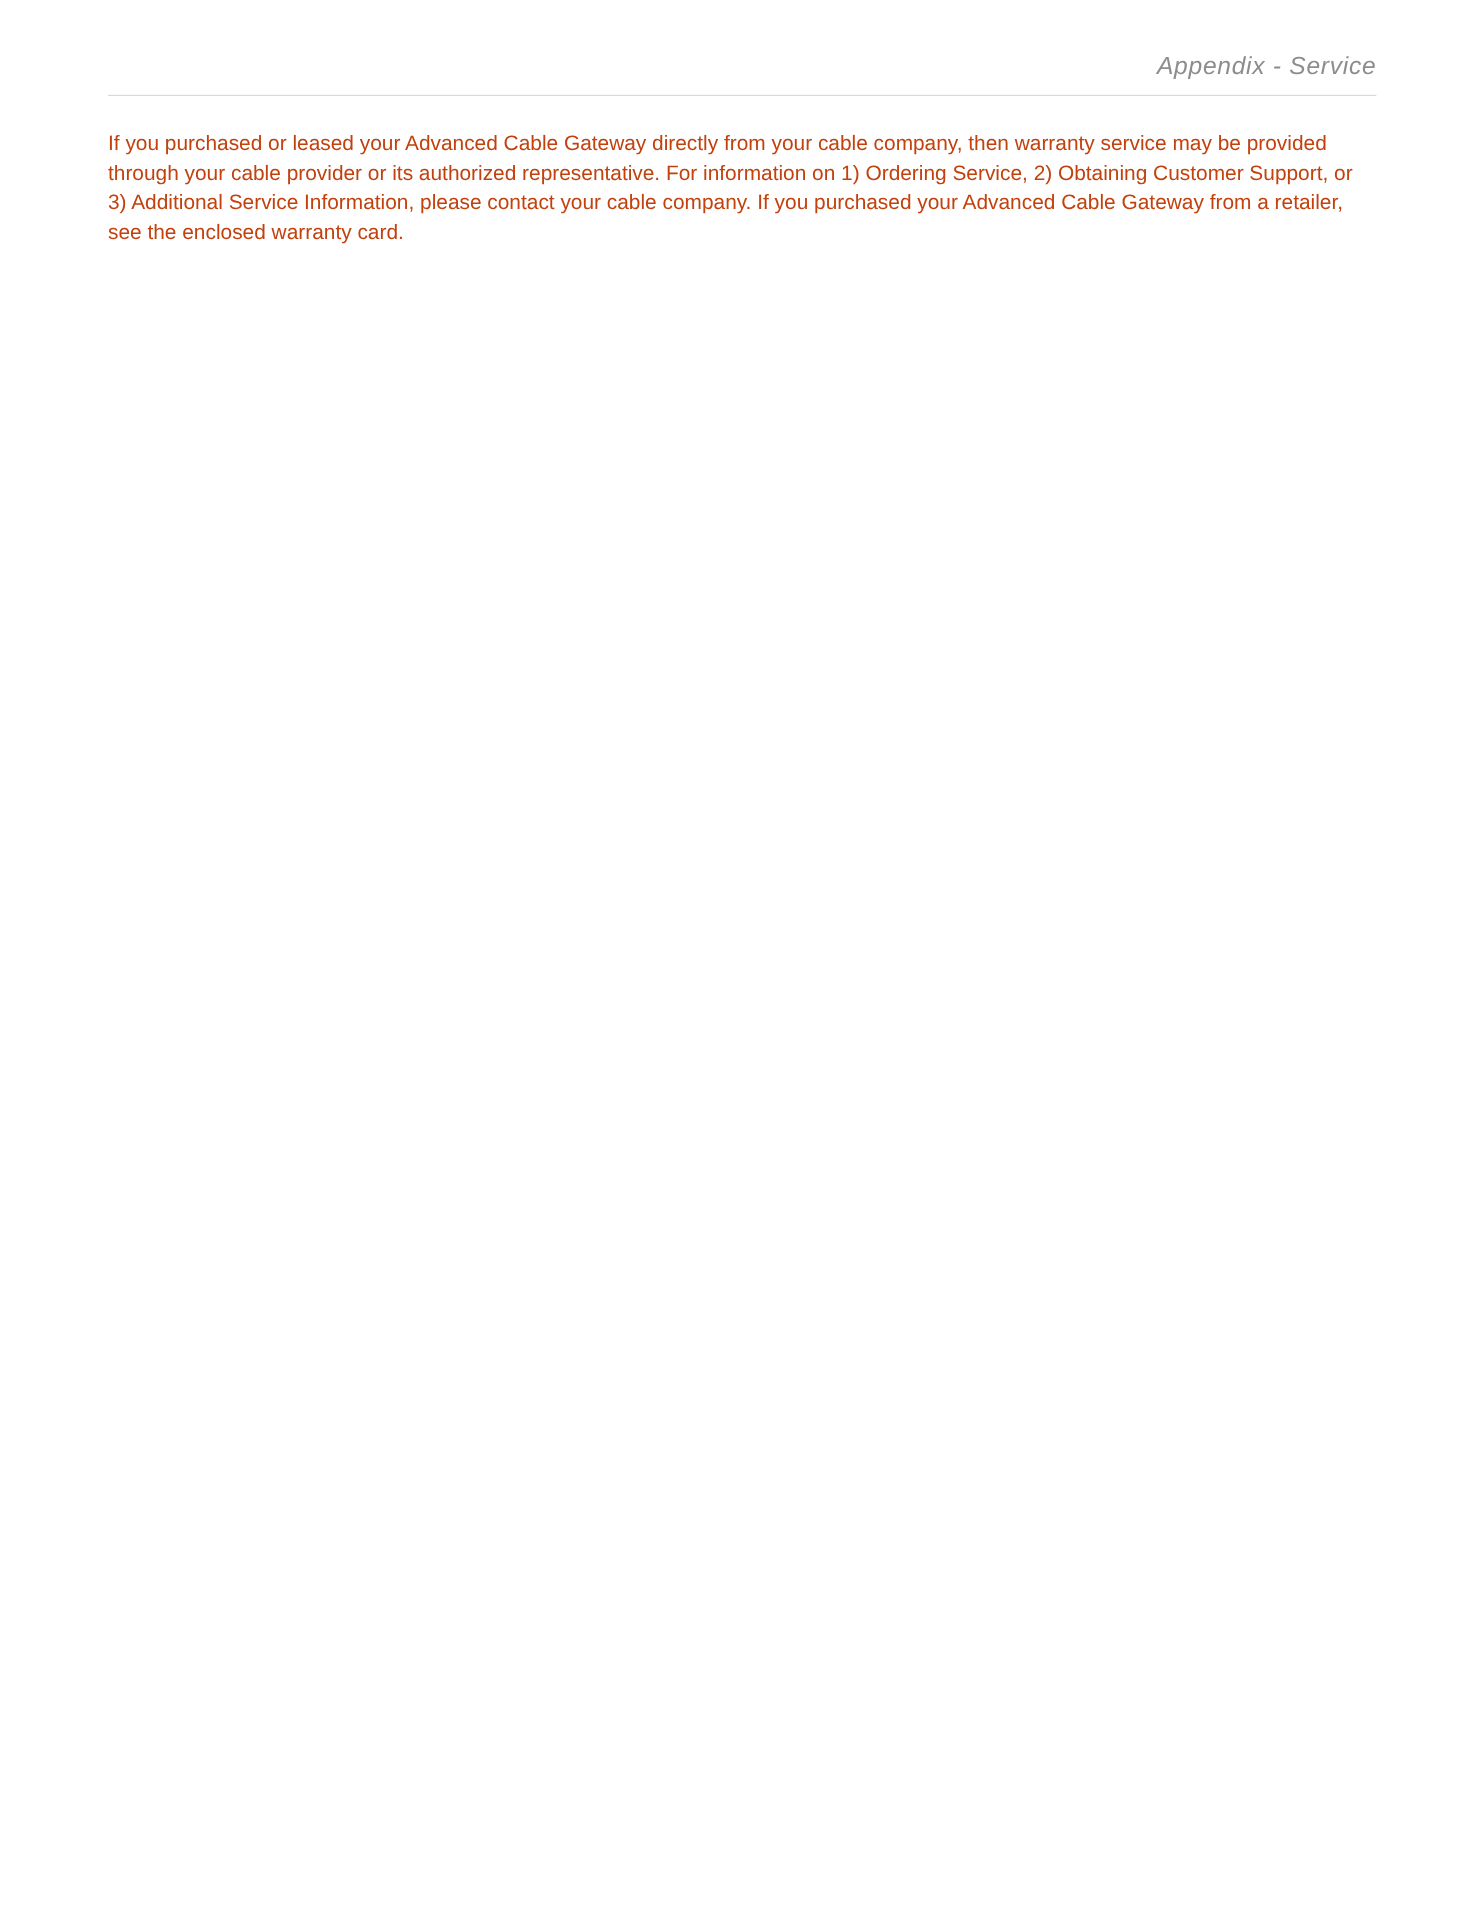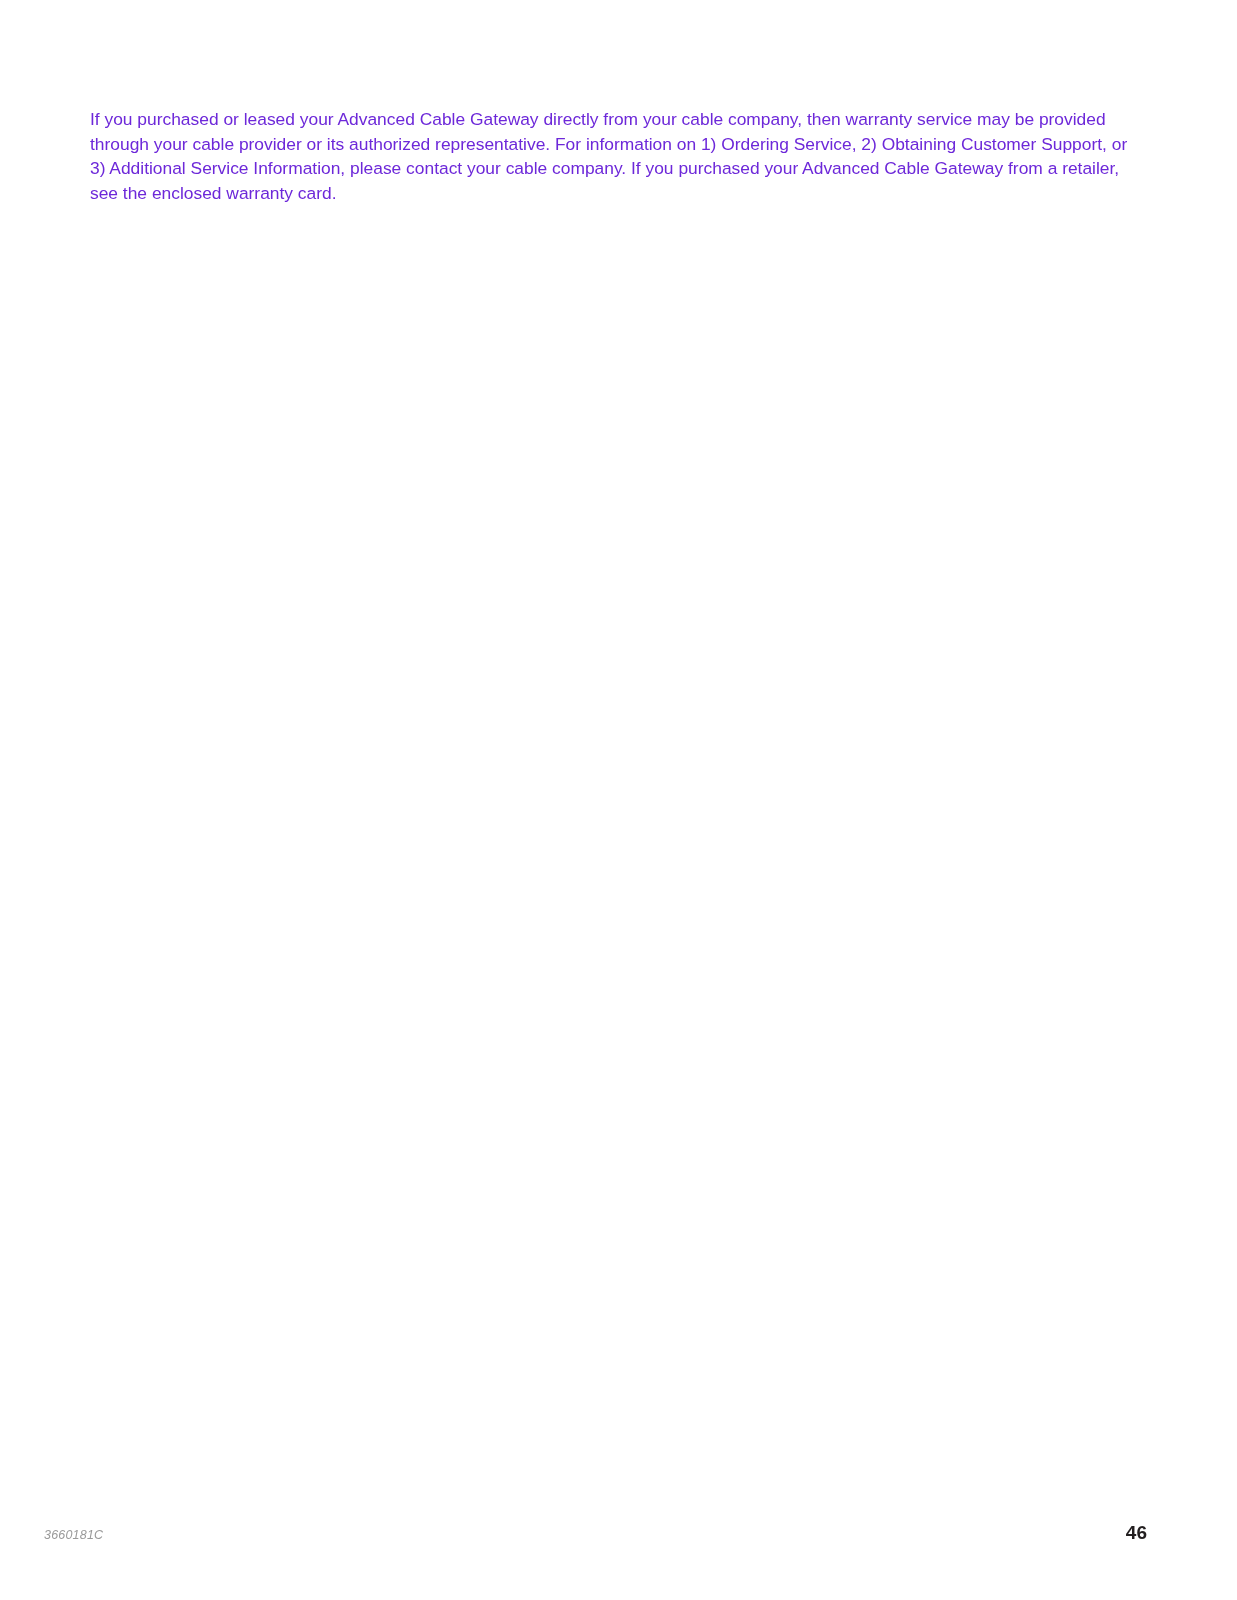--- a/index.html
+++ b/index.html
@@ -59,21 +59,21 @@
   .section-title {
     font-size: 23.5px;
     font-weight: bold;
     color: #4a68b0;
     letter-spacing: 0.1px;
     margin: 0 0 12px 0;
   }
   .body-text {
     font-size: 17.4px;
     line-height: 24.6px;
-    color: #6d28d9;
+    color: #c2410c;
     margin: 0;
     max-width: 1040px;
     text-align: left;
   }
 
   
   .footer {
     position: absolute;
     left: 44px;
     right: 90px;
@@ -96,23 +96,23 @@
     font-size: 19px;
     font-weight: bold;
     color: #231f20;
   }
 </style>
 </head>
 <body>
 
 <div class="page">
 
+  <div class="header">
+    <div class="header-text">Appendix - Service</div>
+    <div class="header-rule"></div>
+  </div>
 
   <div class="content">
     <p class="body-text">If you purchased or leased your Advanced Cable Gateway directly from your cable company, then warranty service may be provided through your cable provider or its authorized representative. For information on 1) Ordering Service, 2) Obtaining Customer Support, or 3) Additional Service Information, please contact your cable company. If you purchased your Advanced Cable Gateway from a retailer, see the enclosed warranty card.</p>
   </div>
 
-  <div class="footer">
-    <div class="footer-code">3660181C</div>
-    <div class="footer-page">46</div>
-  </div>
 
 </div>
 
 </body></html>

